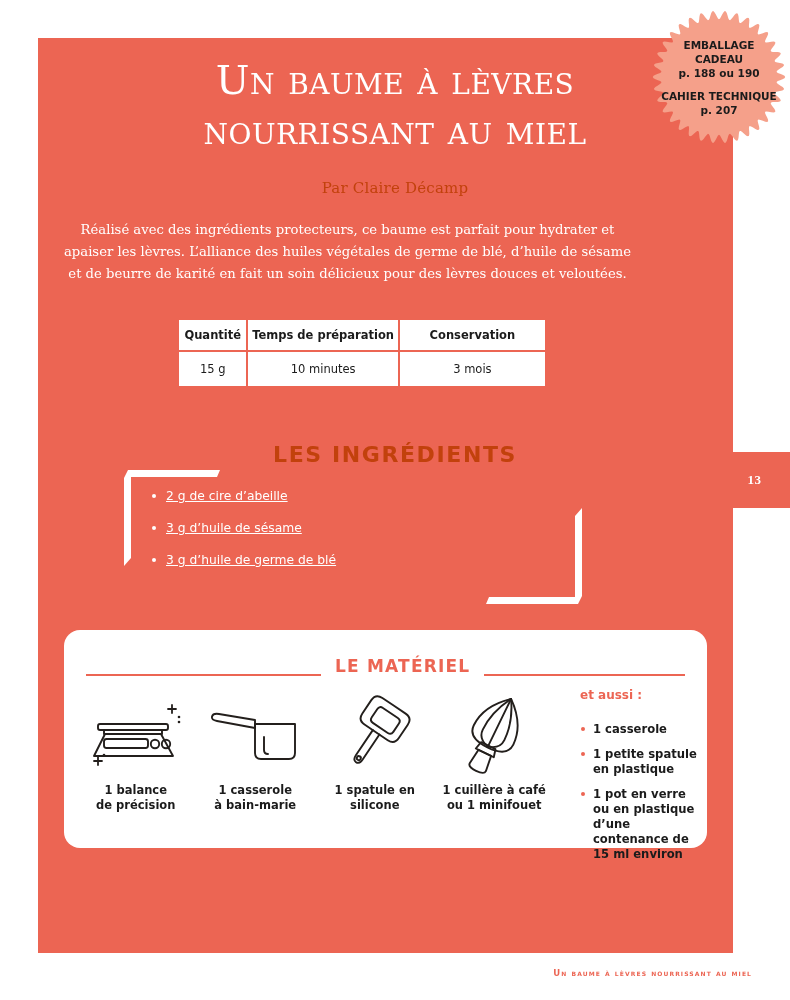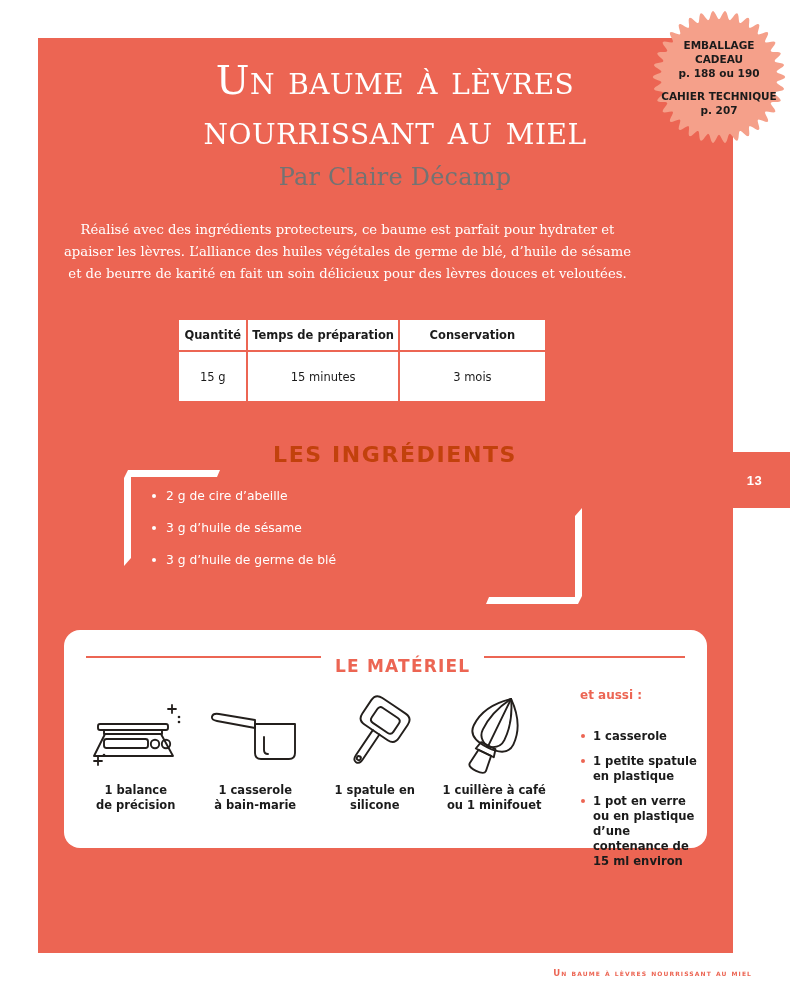--- a/index.html
+++ b/index.html
@@ -29,21 +29,21 @@
   .page-tab .num {
     position: absolute;
     left: 0; right: 14px;
     top: 50%;
     transform: translateY(-50%);
     text-align: center;
     color: #ffffff;
     font-size: 13px;
     font-weight: bold;
     letter-spacing: .5px;
-    font-family: Liberation Sans, sans-serif;
+    font-family: Liberation Serif, serif;
   }
 
   
   .panel {
     position: absolute;
     left: 38px;
     top: 38px;
     width: 695px;
     height: 915px;
     background: #EC6553;
@@ -93,24 +93,24 @@
     font-weight: normal;
     line-height: 50px;
     letter-spacing: 0.5px;
     font-variant: small-caps;
     margin: 0;
     padding: 0 70px;
   }
   .title .l1 { display: block; }
   .title .l2 { display: block; }
   .byline {
-    color: #737373;
+    color: #c2410c;
     font-family: "DejaVu Serif", serif;
-    font-size: 24px;
-    margin-top: 8px;
+    font-size: 15px;
+    margin-top: 24px;
     letter-spacing: .2px;
   }
 
   
   .intro {
     position: absolute;
     left: 60px;
     width: 575px;
     top: 206px;
     color: #ffffff;
@@ -139,21 +139,21 @@
     padding: 0;
     height: 30px;
     vertical-align: middle;
   }
   .info-table .th {
     font-weight: bold;
     font-size: 11.5px;
   }
   .info-table .td {
     font-size: 11.5px;
-    height: 49px;
+    height: 34px;
   }
   .col-q { width: 66px; }
   .col-t { width: 146px; }
   .col-c { width: 142px; }
 
   
   .ing-head {
     position: absolute;
     left: 0; right: 0;
     top: 442px;
@@ -182,20 +182,21 @@
   }
   .ing-col { width: 50%; }
   .ing-item {
     color: #ffffff;
     font-family: "DejaVu Sans", sans-serif;
     font-size: 12.3px;
     line-height: 16px;
     margin-bottom: 16px;
     position: relative;
     padding-left: 16px;
+    text-decoration: underline;
   }
   .ing-item::before {
     content: "";
     position: absolute;
     left: 2px;
     top: 6px;
     width: 4px;
     height: 4px;
     border-radius: 50%;
     background: #ffffff;
@@ -212,21 +213,21 @@
     background: #ffffff;
     border-radius: 16px;
     z-index: 5;
   }
   .card-head {
     position: absolute;
     left: 22px;
     right: 22px;
     top: 26px;
     display: flex;
-    align-items: flex-start;
+    align-items: flex-end;
     gap: 14px;
   }
   .rule {
     flex: 1 1 auto;
     height: 2px;
     background: #EC6553;
   }
   .rule.left { flex: 0 0 235px; }
   .card-title {
     color: #EC6553;
@@ -267,21 +268,21 @@
     position: absolute;
     left: 516px;
     top: 58px;
     width: 122px;
   }
   .also-title {
     color: #EC6553;
     font-family: "DejaVu Sans", sans-serif;
     font-weight: bold;
     font-size: 12px;
-    margin-bottom: 27px;
+    margin-bottom: 20px;
   }
   .also-item {
     color: #1b1b1b;
     font-family: "DejaVu Sans", sans-serif;
     font-weight: bold;
     font-size: 11.6px;
     line-height: 15px;
     position: relative;
     padding-left: 13px;
     margin-bottom: 10px;
@@ -334,21 +335,21 @@
 
 <table class="info-table">
   <tbody>
       <tr>
     <td class="th col-q">Quantité</td>
     <td class="th col-t">Temps de préparation</td>
     <td class="th col-c">Conservation</td>
   </tr>
   <tr>
     <td class="td">15 g</td>
-    <td class="td">15 minutes</td>
+    <td class="td">10 minutes</td>
     <td class="td">3 mois</td>
   </tr>
 </tbody>
   </table>
 
 <div class="ing-head">LES INGRÉDIENTS</div>
 
 <div class="bracket tl">
   <svg width="96" height="96" viewBox="0 0 96 96">
     <path d="M96 0 L4 0 L0 8 L0 96 L7 88 L7 7 L93 7 Z" fill="#ffffff"></path>

